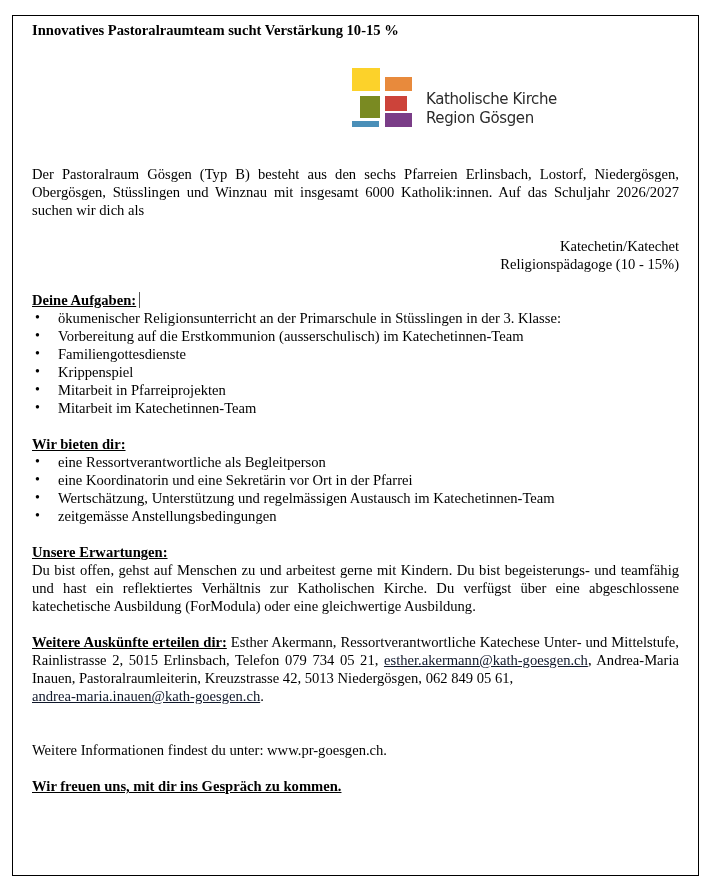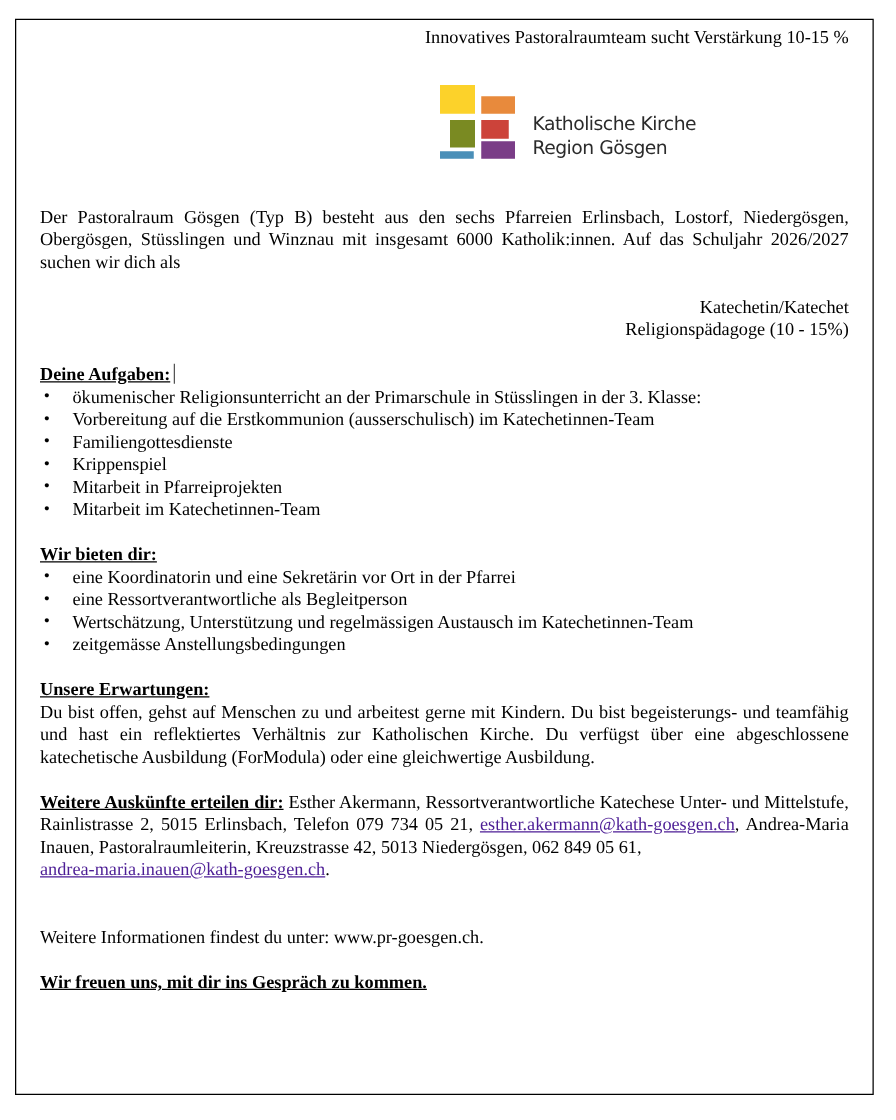--- a/index.html
+++ b/index.html
@@ -1,34 +1,34 @@
 <!DOCTYPE html>
 <html><head>
 <meta charset="utf-8">
 <style>
   html, body { margin: 0; padding: 0; background: #ffffff; }
   body { width: 717px; height: 896px; position: relative; overflow: hidden;
          font-family: "Liberation Serif", "DejaVu Serif", serif; color: #000; font-size: 14.6px; }
   .frame { position: absolute; left: 12px; top: 15px; width: 687px; height: 861px;
            border: 1.5px solid #000; box-sizing: border-box; }
   .content { position: absolute; left: 32px; top: 21px; width: 647px; line-height: 18px; }
-  .title { text-align: right; font-weight: normal; margin: 0; }
+  .title { text-align: left; font-weight: bold; margin: 0; }
   .logo { position: relative; height: 66px; margin-top: 29px; margin-bottom: 31px; }
   .sq { position: absolute; }
   .logo-text { position: absolute; left: 394px; top: 22px; font-family: "DejaVu Sans", "Liberation Sans", sans-serif;
                font-size: 15px; line-height: 19px; color: #2b2b2b; letter-spacing: -0.4px; }
   p { margin: 0; }
   .justify { text-align: justify; }
   .center-bold { text-align: right; font-weight: normal; }
   .gap { height: 18px; }
   .bold { font-weight: bold; text-decoration: underline; }
   ul { margin: 0; padding: 0; list-style: none; }
   li { position: relative; padding-left: 26px; }
   li::before { content: "\2022"; position: absolute; left: 3px; top: 0; font-size: 14px; }
-  a { color: #4c1d95; text-decoration: underline; }
+  a { color: #0f172a; text-decoration: underline; }
   .caret { display: inline-block; width: 1px; height: 16px; background: #555; vertical-align: -3px; margin-left: 3px; }
 </style>
 </head>
 <body>
 
 <div class="frame"></div>
 
 <div class="content">
   <p class="title">Innovatives Pastoralraumteam sucht Verstärkung 10-15 %</p>
 
@@ -63,22 +63,22 @@
       <li>Krippenspiel</li>
       <li>Mitarbeit in Pfarreiprojekten</li>
       <li>Mitarbeit im Katechetinnen-Team</li>
     </ul>
   </div>
   <div class="gap"></div>
 
   <div>
     <p class="bold">Wir bieten dir:</p>
     <ul>
+      <li>eine Ressortverantwortliche als Begleitperson</li>
       <li>eine Koordinatorin und eine Sekretärin vor Ort in der Pfarrei</li>
-      <li>eine Ressortverantwortliche als Begleitperson</li>
       <li>Wertschätzung, Unterstützung und regelmässigen Austausch im Katechetinnen-Team</li>
       <li>zeitgemässe Anstellungsbedingungen</li>
     </ul>
   </div>
   <div class="gap"></div>
 
   <div>
     <p class="bold">Unsere Erwartungen:</p>
     <p class="justify">Du bist offen, gehst auf Menschen zu und arbeitest gerne mit Kindern. Du bist begeisterungs- und teamfähig und hast ein reflektiertes Verhältnis zur Katholischen Kirche. Du verfügst über eine abgeschlossene katechetische Ausbildung (ForModula) oder eine gleichwertige Ausbildung.</p>
   </div>

